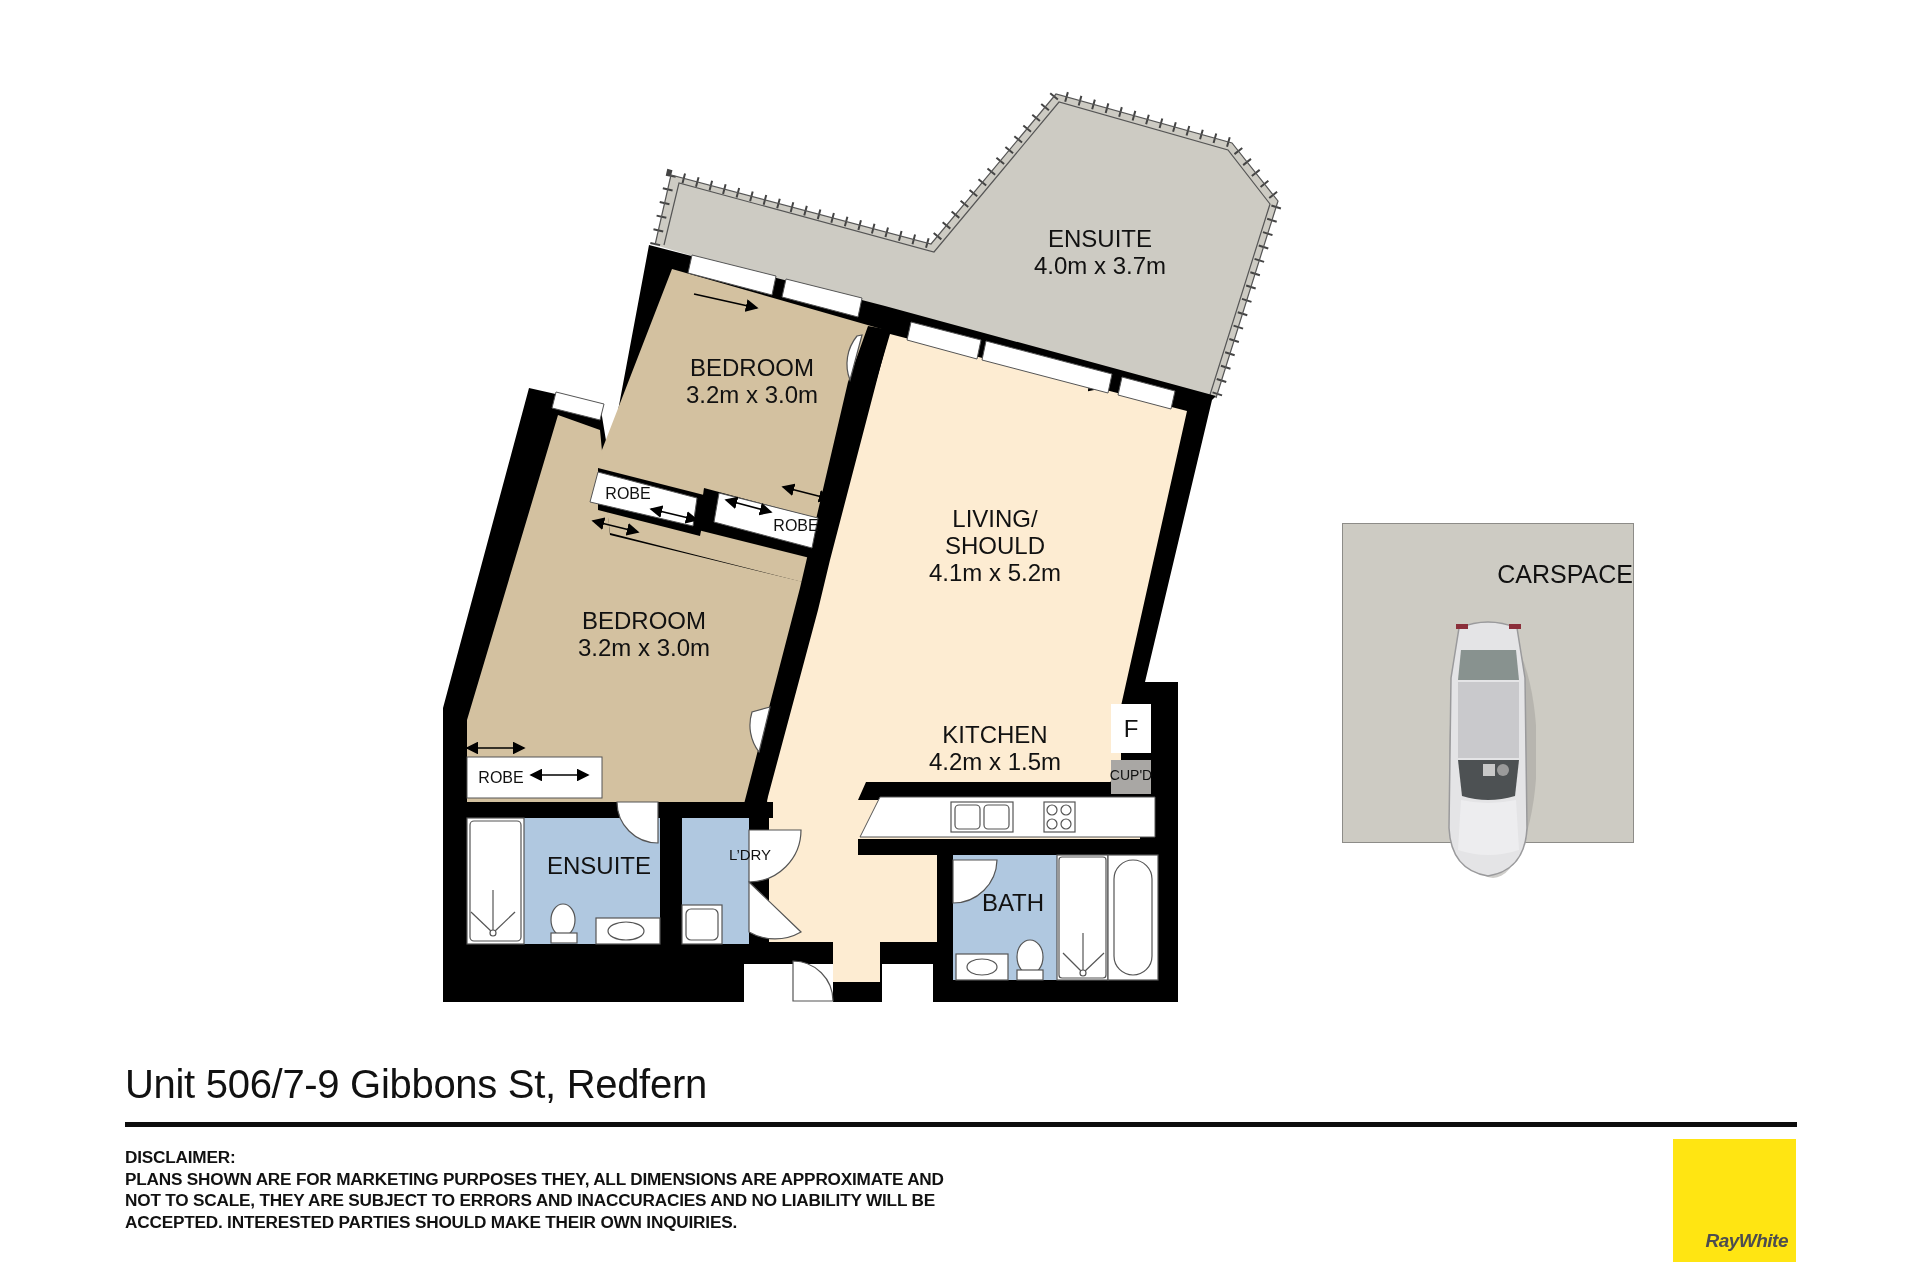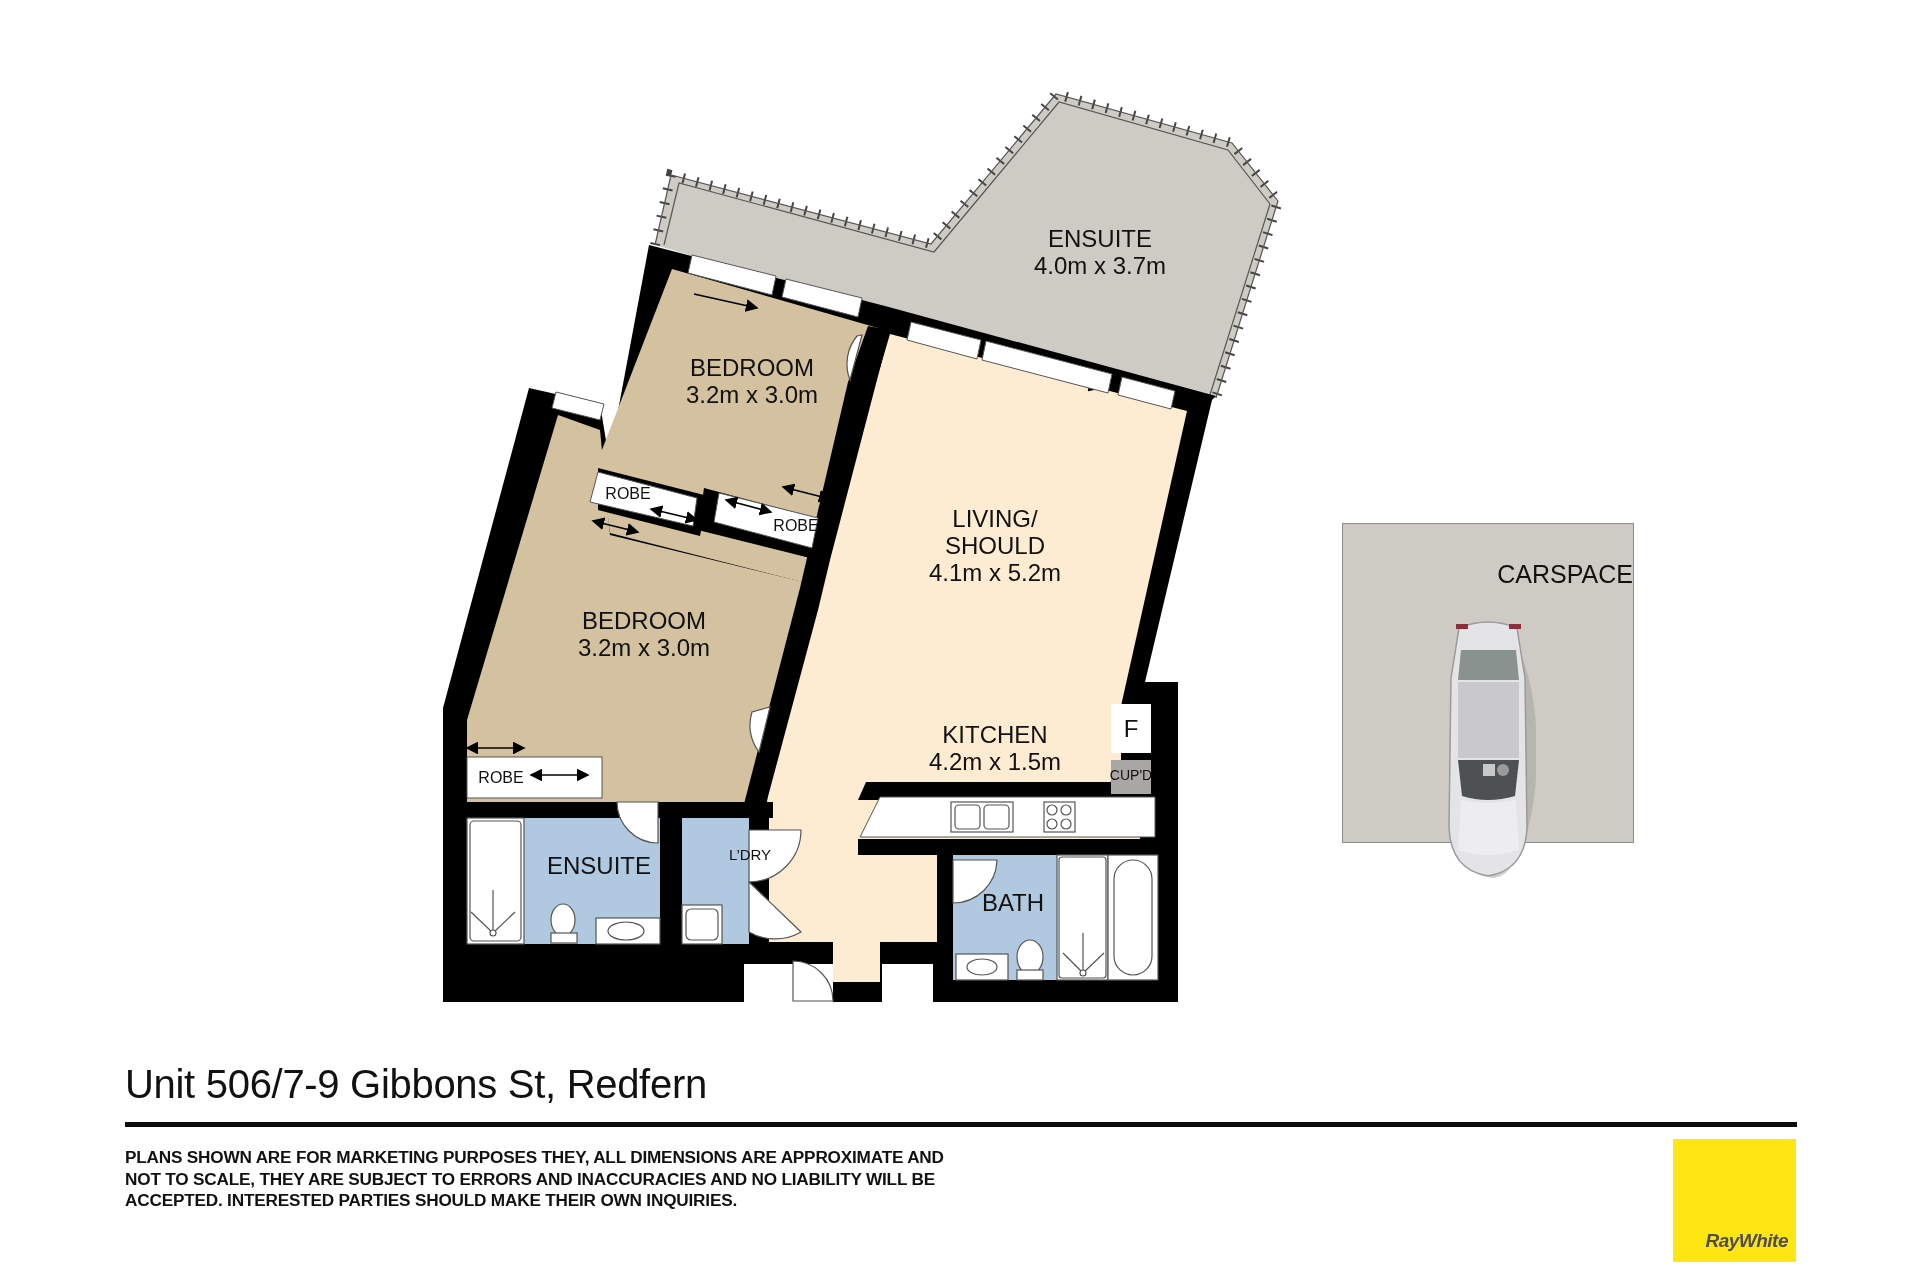--- a/index.html
+++ b/index.html
@@ -194,19 +194,20 @@
     <path d="M17,142 L78,142 L74,178 Q47,186 21,178 z" fill="#4d5153"></path>
     <rect x="42" y="146" width="12" height="12" fill="#c8c8c8"></rect>
     <circle cx="62" cy="152" r="6" fill="#9a9a9a"></circle>
     <path d="M20,182 Q47,188 75,182 L78,232 Q47,242 17,232 z" fill="#ededef"></path>
   </svg>
 </div>
 
 <div id="title">Unit 506/7-9 Gibbons St, Redfern</div>
 <div id="rule"></div>
 <div id="disclaimer">
+  <p>DISCLAIMER:</p>
   <p>PLANS SHOWN ARE FOR MARKETING PURPOSES THEY, ALL DIMENSIONS ARE APPROXIMATE AND</p>
   <p>NOT TO SCALE, THEY ARE SUBJECT TO ERRORS AND INACCURACIES AND NO LIABILITY WILL BE</p>
   <p>ACCEPTED. INTERESTED PARTIES SHOULD MAKE THEIR OWN INQUIRIES.</p>
 </div>
 <div id="logo">
   <span id="logo-text">RayWhite</span>
 </div>
 
 </body></html>

